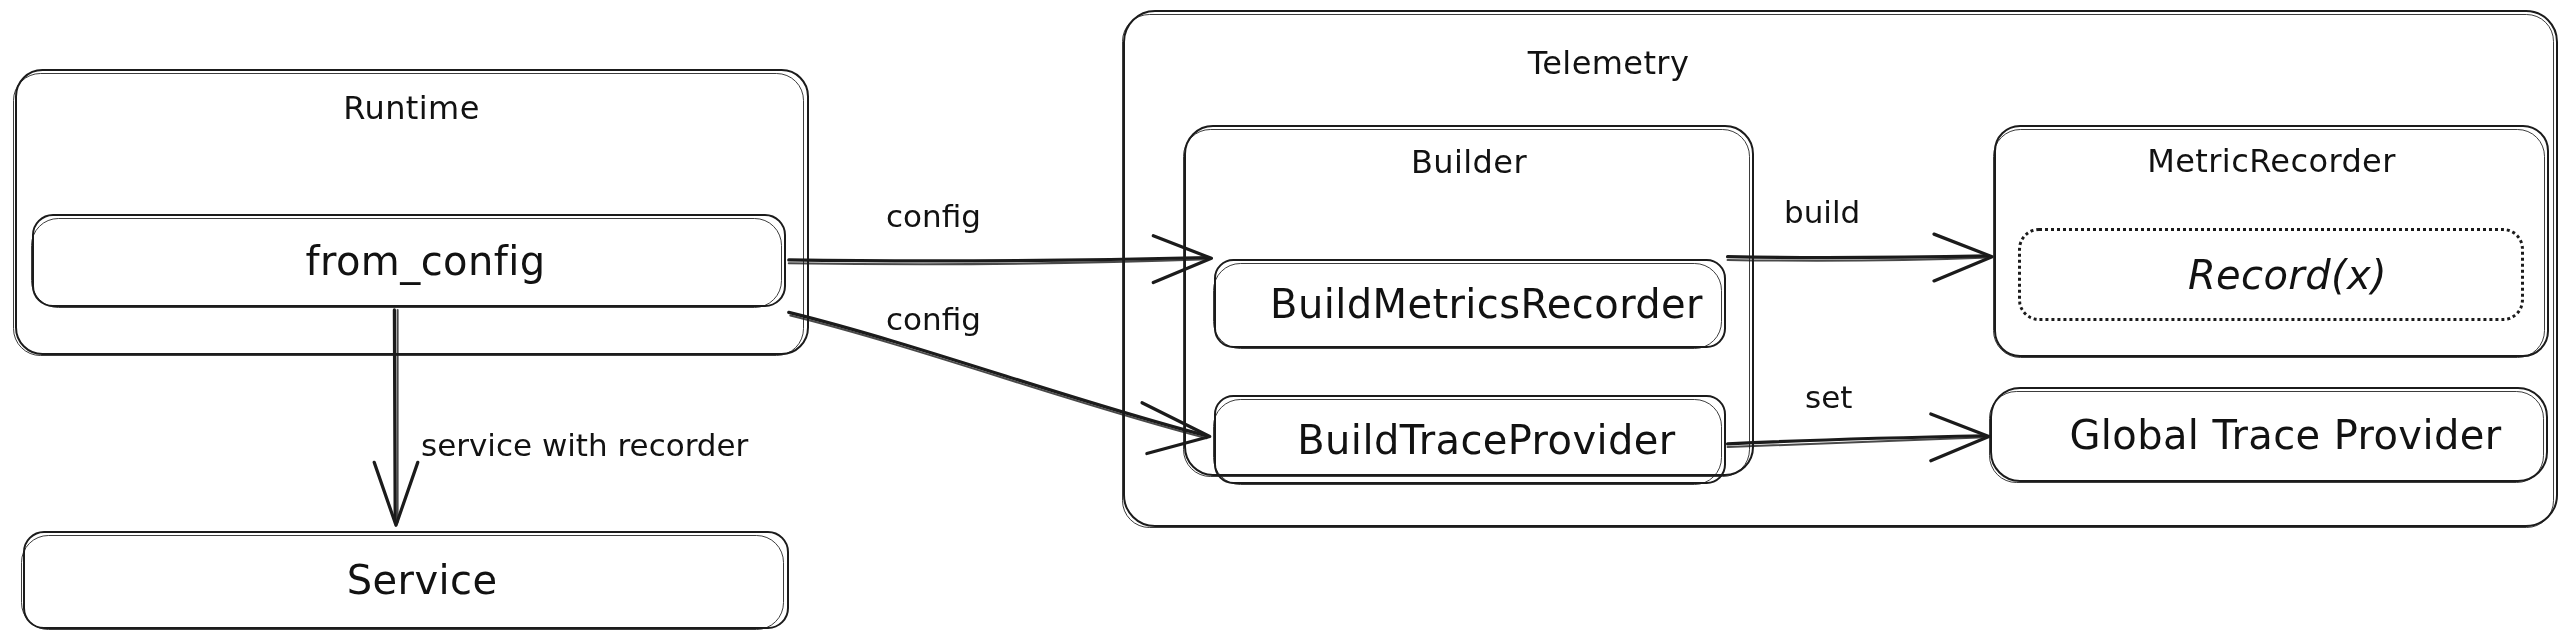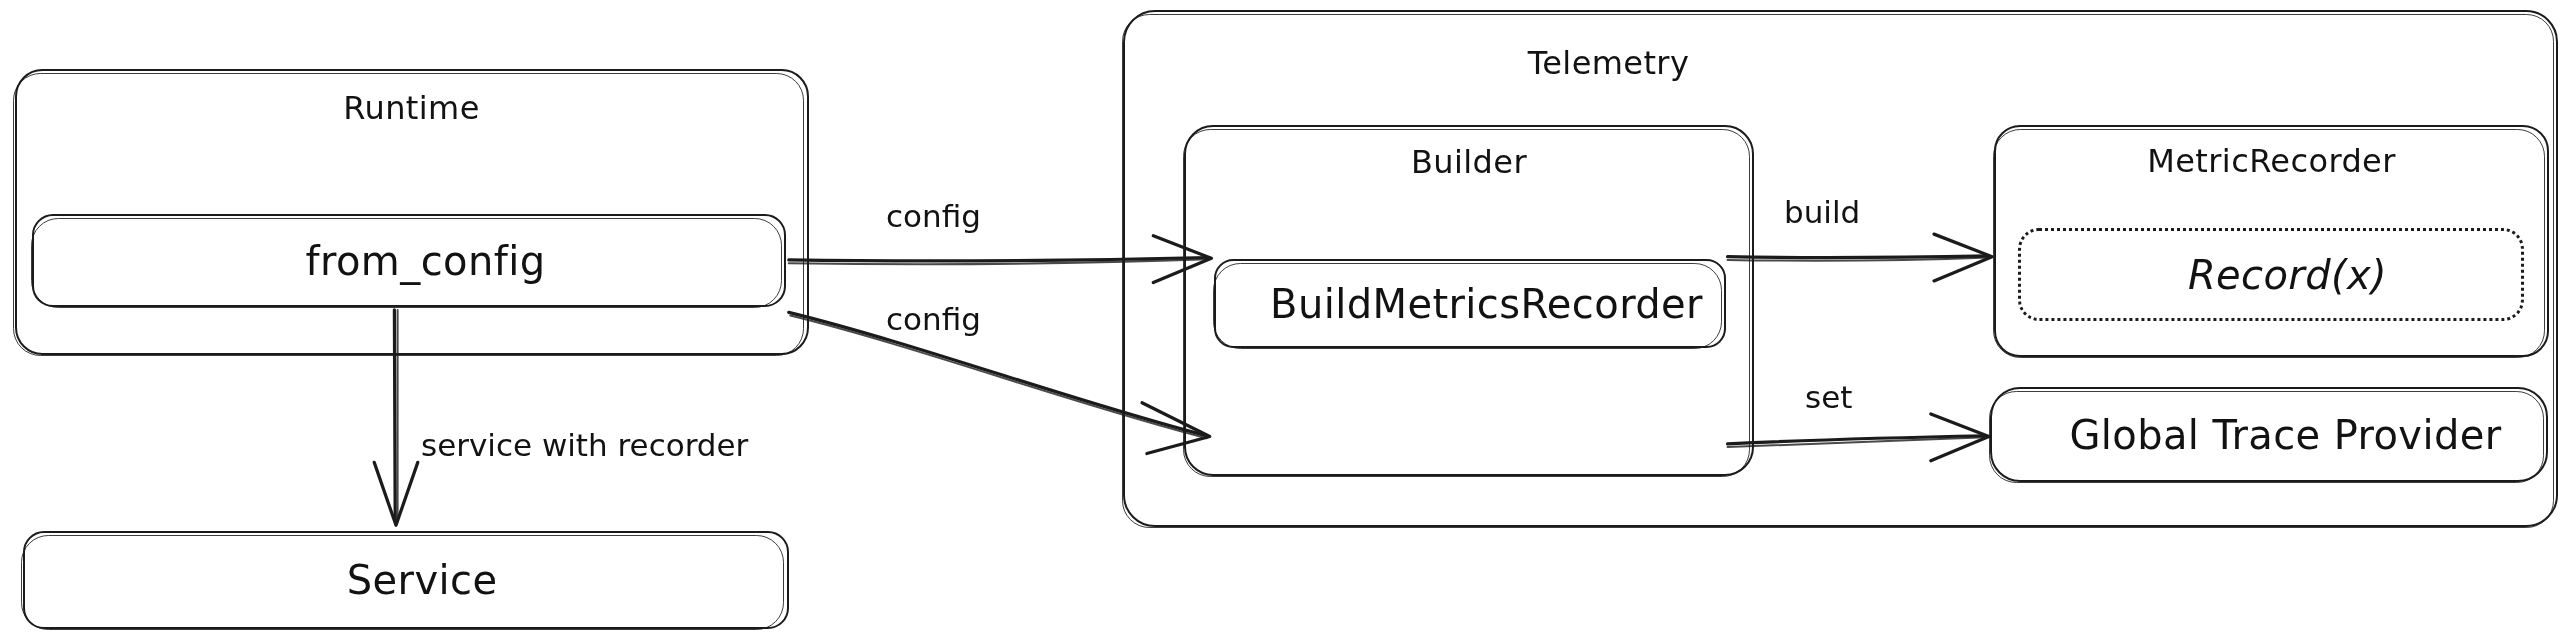--- a/index.html
+++ b/index.html
@@ -117,20 +117,23 @@
   </div>
 
   <div class="node dbl" style="left:1184px; top:125px; width:570px; height:351px; border-radius:29px;">
     <div class="node-label title-label" style="top:16px;">Builder</div>
   </div>
 
   <div class="node dbl" style="left:1214px; top:211px; width:512px; height:89px; border-radius:19.4px;margin-top:48px;">
     <div class="node-label center-label">BuildMetricsRecorder</div>
   </div>
 
+  <div class="node dbl" style="left:1214px; top:395px; width:512px; height:89px; border-radius:19.4px;">
+    <div class="node-label center-label">BuildTraceProvider</div>
+  </div>
 
   <div class="node dbl" style="left:1994px; top:125px; width:555px; height:232px; border-radius:26px;">
     <div class="node-label title-label" style="top:14.5px;">MetricRecorder</div>
   </div>
 
   <div class="node dashed" style="left:2018px; top:228px; width:506px; height:93px;">
     <div class="node-label center-label">Record(x)</div>
   </div>
 
   <div class="node dbl" style="left:1990px; top:387px; width:558px; height:95px; border-radius:30px;">

